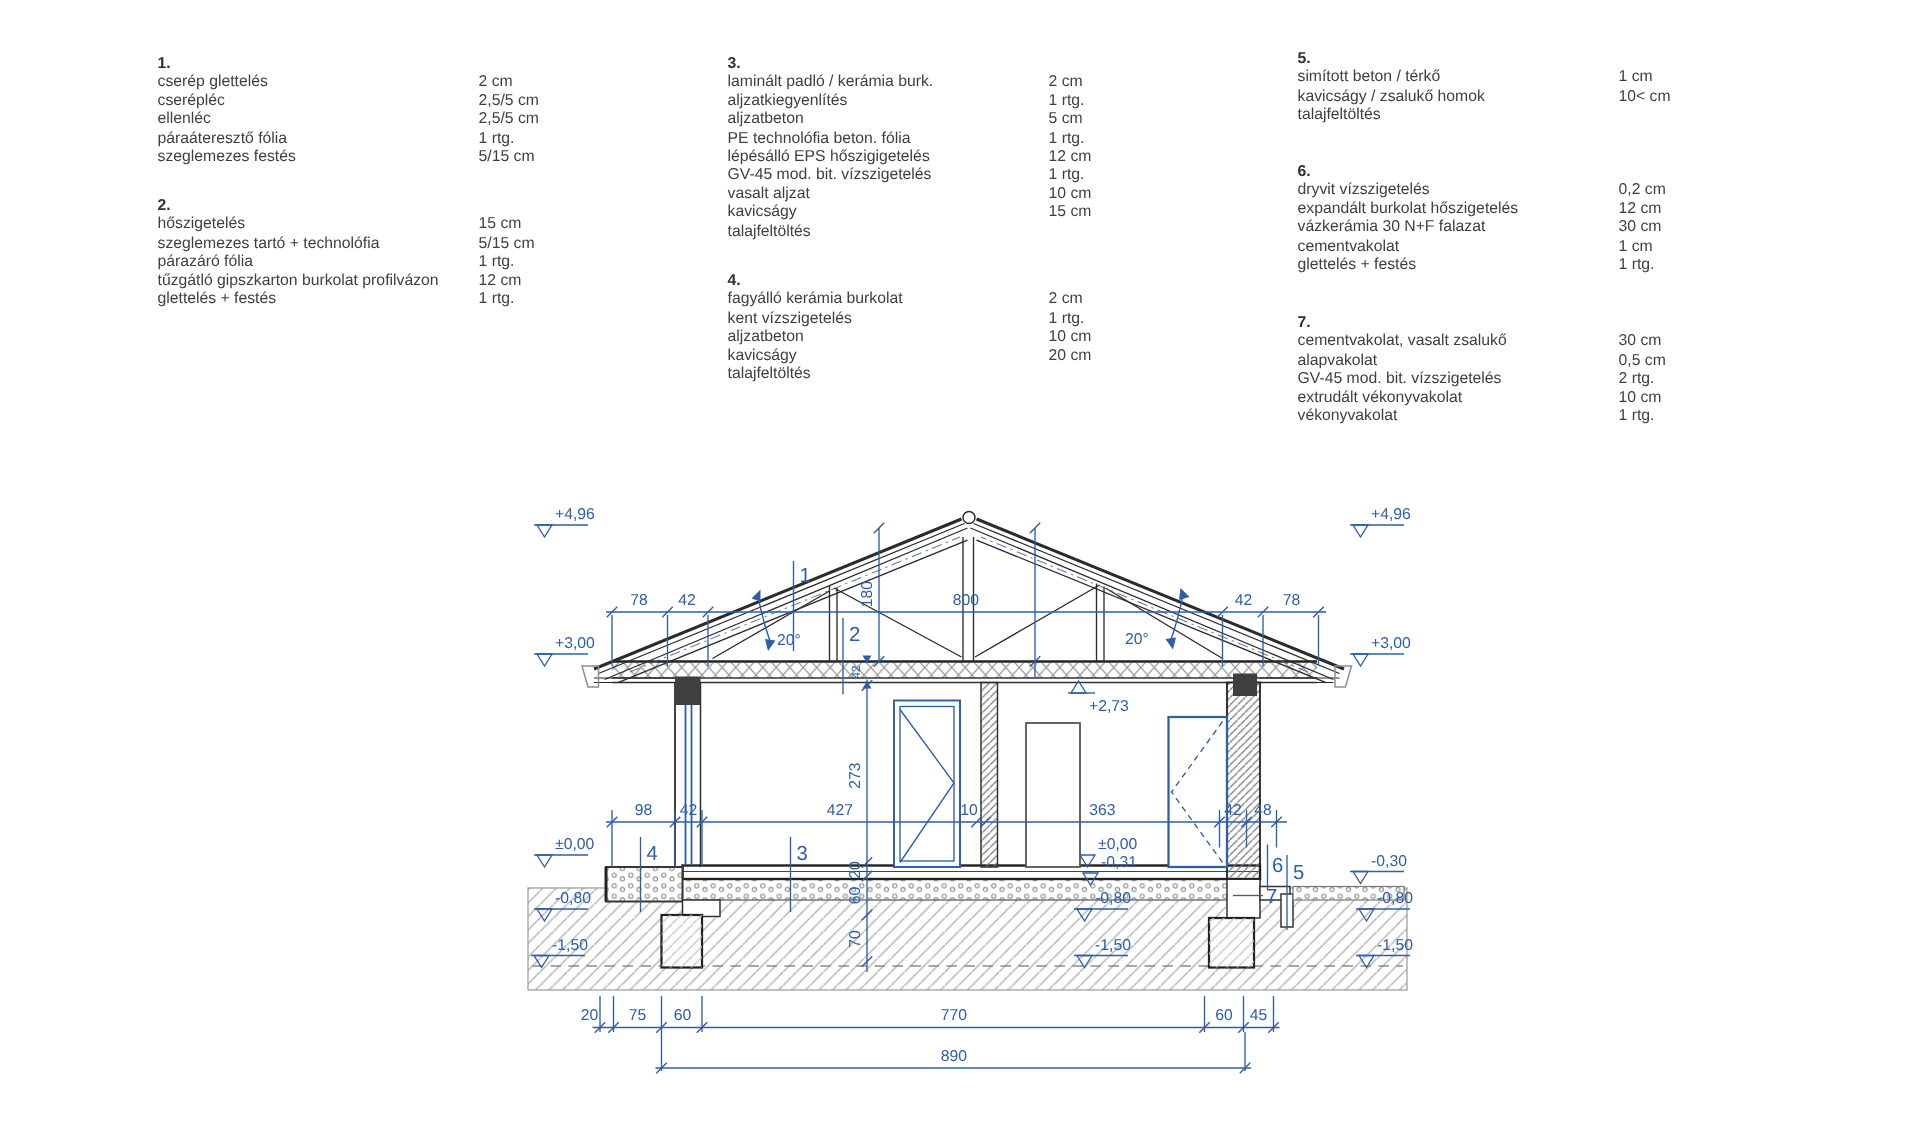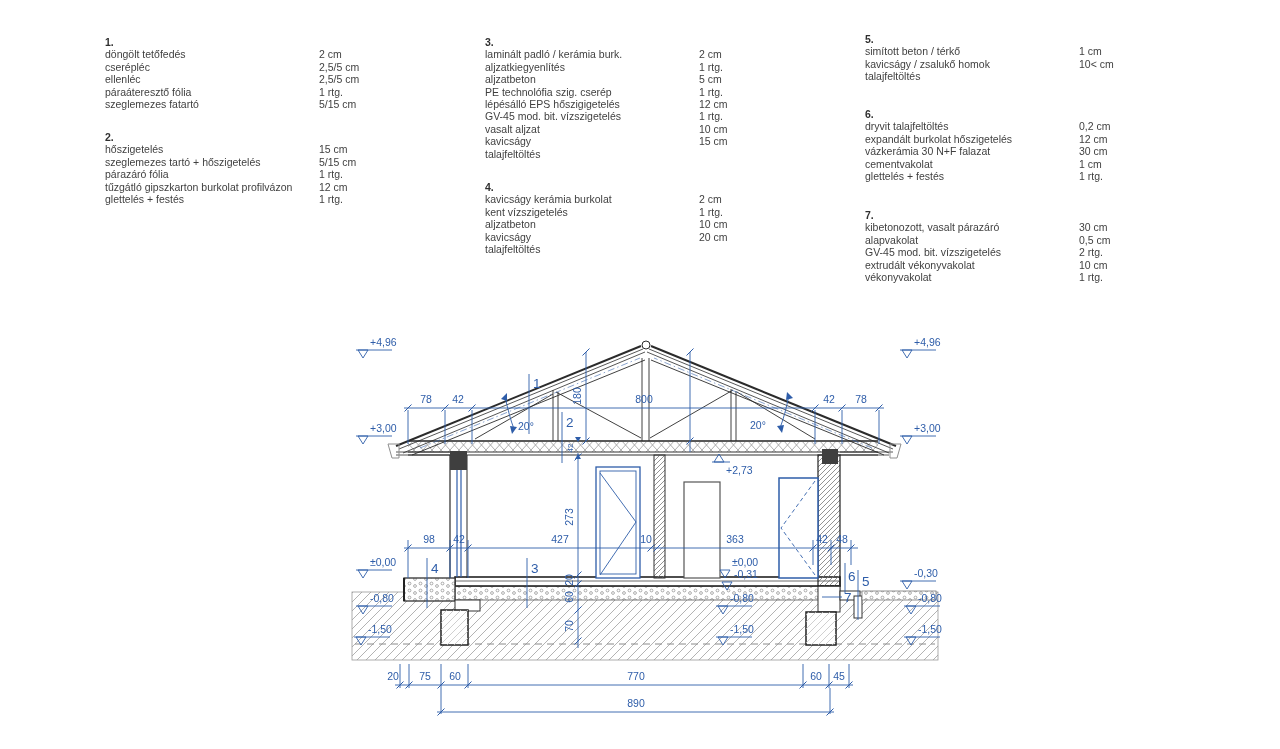--- a/index.html
+++ b/index.html
@@ -20,49 +20,49 @@
   .lvl{font-size:10.5px;fill:#2e5da9}
   .ref{font-size:13.5px;fill:#2e5da9}
   g[data-ticks] line, g[data-ticks-v] line{stroke:#2e5da9;stroke-width:1}
 </style>
 </head>
 <body>
 
 <div class="sec" style="left:105px;top:36px">
   <div class="num">1.</div>
   <div class="row">
-      <span class="lbl">döngölt tetőfedés</span>
+      <span class="lbl">cserép glettelés</span>
       <span class="val">2 cm</span>
     </div>
   <div class="row">
       <span class="lbl">cserépléc</span>
       <span class="val">2,5/5 cm</span>
     </div>
   <div class="row">
       <span class="lbl">ellenléc</span>
       <span class="val">2,5/5 cm</span>
     </div>
   <div class="row">
       <span class="lbl">páraáteresztő fólia</span>
       <span class="val">1 rtg.</span>
     </div>
   <div class="row">
-      <span class="lbl">szeglemezes fatartó</span>
+      <span class="lbl">szeglemezes festés</span>
       <span class="val">5/15 cm</span>
     </div>
 </div>
 
 <div class="sec" style="left:105px;top:131px">
   <div class="num">2.</div>
   <div class="row">
       <span class="lbl">hőszigetelés</span>
       <span class="val">15 cm</span>
     </div>
   <div class="row">
-      <span class="lbl">szeglemezes tartó + hőszigetelés</span>
+      <span class="lbl">szeglemezes tartó + technolófia</span>
       <span class="val">5/15 cm</span>
     </div>
   <div class="row">
       <span class="lbl">párazáró fólia</span>
       <span class="val">1 rtg.</span>
     </div>
   <div class="row">
       <span class="lbl">tűzgátló gipszkarton burkolat profilvázon</span>
       <span class="val">12 cm</span>
     </div>
@@ -80,21 +80,21 @@
     </div>
   <div class="row">
       <span class="lbl">aljzatkiegyenlítés</span>
       <span class="val">1 rtg.</span>
     </div>
   <div class="row">
       <span class="lbl">aljzatbeton</span>
       <span class="val">5 cm</span>
     </div>
   <div class="row">
-      <span class="lbl">PE technolófia szig. cserép</span>
+      <span class="lbl">PE technolófia beton. fólia</span>
       <span class="val">1 rtg.</span>
     </div>
   <div class="row">
       <span class="lbl">lépésálló EPS hőszigigetelés</span>
       <span class="val">12 cm</span>
     </div>
   <div class="row">
       <span class="lbl">GV-45 mod. bit. vízszigetelés</span>
       <span class="val">1 rtg.</span>
     </div>
@@ -108,21 +108,21 @@
     </div>
   <div class="row">
       <span class="lbl">talajfeltöltés</span>
       <span class="val"></span>
     </div>
 </div>
 
 <div class="sec" style="left:485px;top:181px">
   <div class="num">4.</div>
   <div class="row">
-      <span class="lbl">kavicságy kerámia burkolat</span>
+      <span class="lbl">fagyálló kerámia burkolat</span>
       <span class="val">2 cm</span>
     </div>
   <div class="row">
       <span class="lbl">kent vízszigetelés</span>
       <span class="val">1 rtg.</span>
     </div>
   <div class="row">
       <span class="lbl">aljzatbeton</span>
       <span class="val">10 cm</span>
     </div>
@@ -148,21 +148,21 @@
     </div>
   <div class="row">
       <span class="lbl">talajfeltöltés</span>
       <span class="val"></span>
     </div>
 </div>
 
 <div class="sec" style="left:865px;top:108px">
   <div class="num">6.</div>
   <div class="row">
-      <span class="lbl">dryvit talajfeltöltés</span>
+      <span class="lbl">dryvit vízszigetelés</span>
       <span class="val">0,2 cm</span>
     </div>
   <div class="row">
       <span class="lbl">expandált burkolat hőszigetelés</span>
       <span class="val">12 cm</span>
     </div>
   <div class="row">
       <span class="lbl">vázkerámia 30 N+F falazat</span>
       <span class="val">30 cm</span>
     </div>
@@ -172,21 +172,21 @@
     </div>
   <div class="row">
       <span class="lbl">glettelés + festés</span>
       <span class="val">1 rtg.</span>
     </div>
 </div>
 
 <div class="sec" style="left:865px;top:209px">
   <div class="num">7.</div>
   <div class="row">
-      <span class="lbl">kibetonozott, vasalt párazáró</span>
+      <span class="lbl">cementvakolat, vasalt zsalukő</span>
       <span class="val">30 cm</span>
     </div>
   <div class="row">
       <span class="lbl">alapvakolat</span>
       <span class="val">0,5 cm</span>
     </div>
   <div class="row">
       <span class="lbl">GV-45 mod. bit. vízszigetelés</span>
       <span class="val">2 rtg.</span>
     </div>

